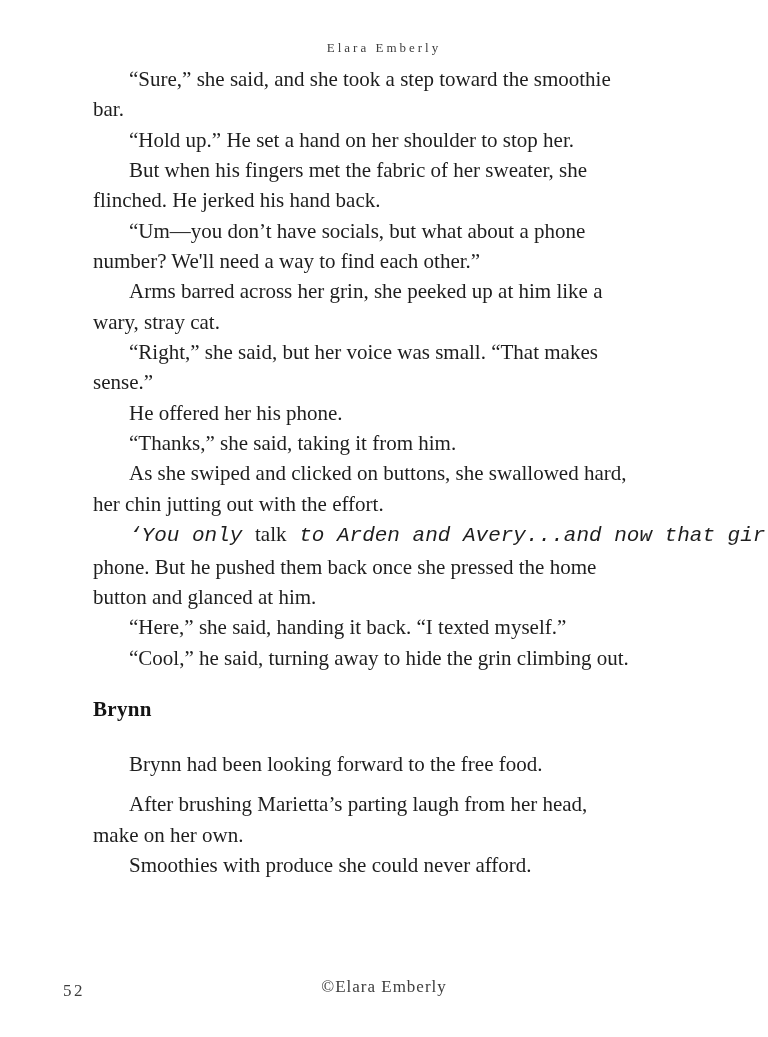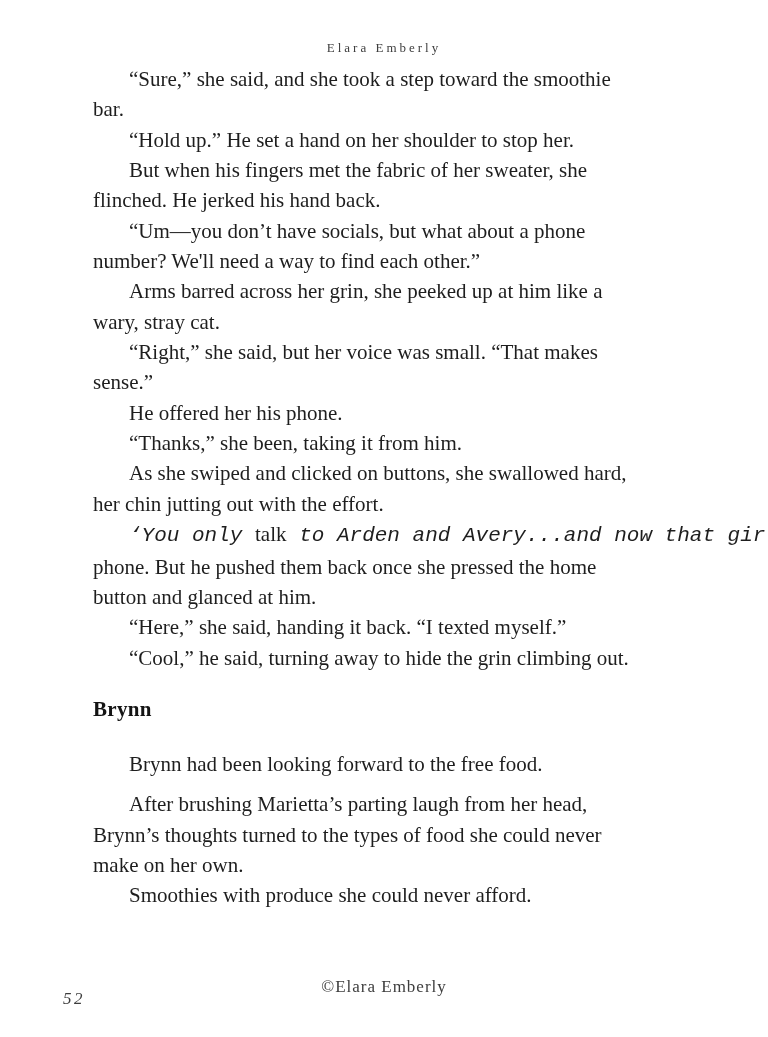--- a/index.html
+++ b/index.html
@@ -39,23 +39,22 @@
     color: var(--heading-color, #141414);
   }
   .page-footer {
     position: absolute;
     top: 977px; left: 0; right: 0;
     font-size: 17px;
     color: var(--muted-color, #3d3d3d);
   }
   .page-number {
     position: absolute;
-    left: 63px; top: 12px;
+    left: 63px; top: 4px;
     letter-spacing: 2.5px;
-    font-style: italic;
   }
   .copyright {
     text-align: center;
     letter-spacing: 1px;
   }
 </style>
 </head>
 <body>
 
 <div class="running-header">Elara Emberly</div>
@@ -67,34 +66,33 @@
       <div class="line indent">“Hold up.” He set a hand on her shoulder to stop her.</div>
       <div class="line indent">But when his fingers met the fabric of her sweater, she</div>
       <div class="line">flinched. He jerked his hand back.</div>
       <div class="line indent">“Um—you don’t have socials, but what about a phone</div>
       <div class="line">number? We'll need a way to find each other.”</div>
       <div class="line indent">Arms barred across her grin, she peeked up at him like a</div>
       <div class="line">wary, stray cat.</div>
       <div class="line indent">“Right,” she said, but her voice was small. “That makes</div>
       <div class="line">sense.”</div>
       <div class="line indent">He offered her his phone.</div>
-      <div class="line indent">“Thanks,” she been, taking it from him.</div>
+      <div class="line indent">“Thanks,” she said, taking it from him.</div>
       <div class="line indent">As she swiped and clicked on buttons, she swallowed hard,</div>
       <div class="line">her chin jutting out with the effort.</div>
       <div class="line indent"><span class="em">‘You only </span><span class="rm">talk</span><span class="em"> to Arden and Avery...and now that girl too.’</span></div>
       <div class="line">phone. But he pushed them back once she pressed the home</div>
       <div class="line">button and glanced at him.</div>
       <div class="line indent">“Here,” she said, handing it back. “I texted myself.”</div>
       <div class="line indent">“Cool,” he said, turning away to hide the grin climbing out.</div>
     </div>
   <div class="chapter-heading">Brynn</div>
   <div id="part2">
       <div class="line indent space-after">Brynn had been looking forward to the free food.</div>
       <div class="line indent">After brushing Marietta’s parting laugh from her head,</div>
-      <div class="line">Brynn’s thoughts turned to the types of food she could never</div>
       <div class="line">make on her own.</div>
       <div class="line indent">Smoothies with produce she could never afford.</div>
     </div>
 </div>
 
 <div class="page-footer">
   <span class="page-number">52</span>
   <div class="copyright">©Elara Emberly</div>
 </div>
 

